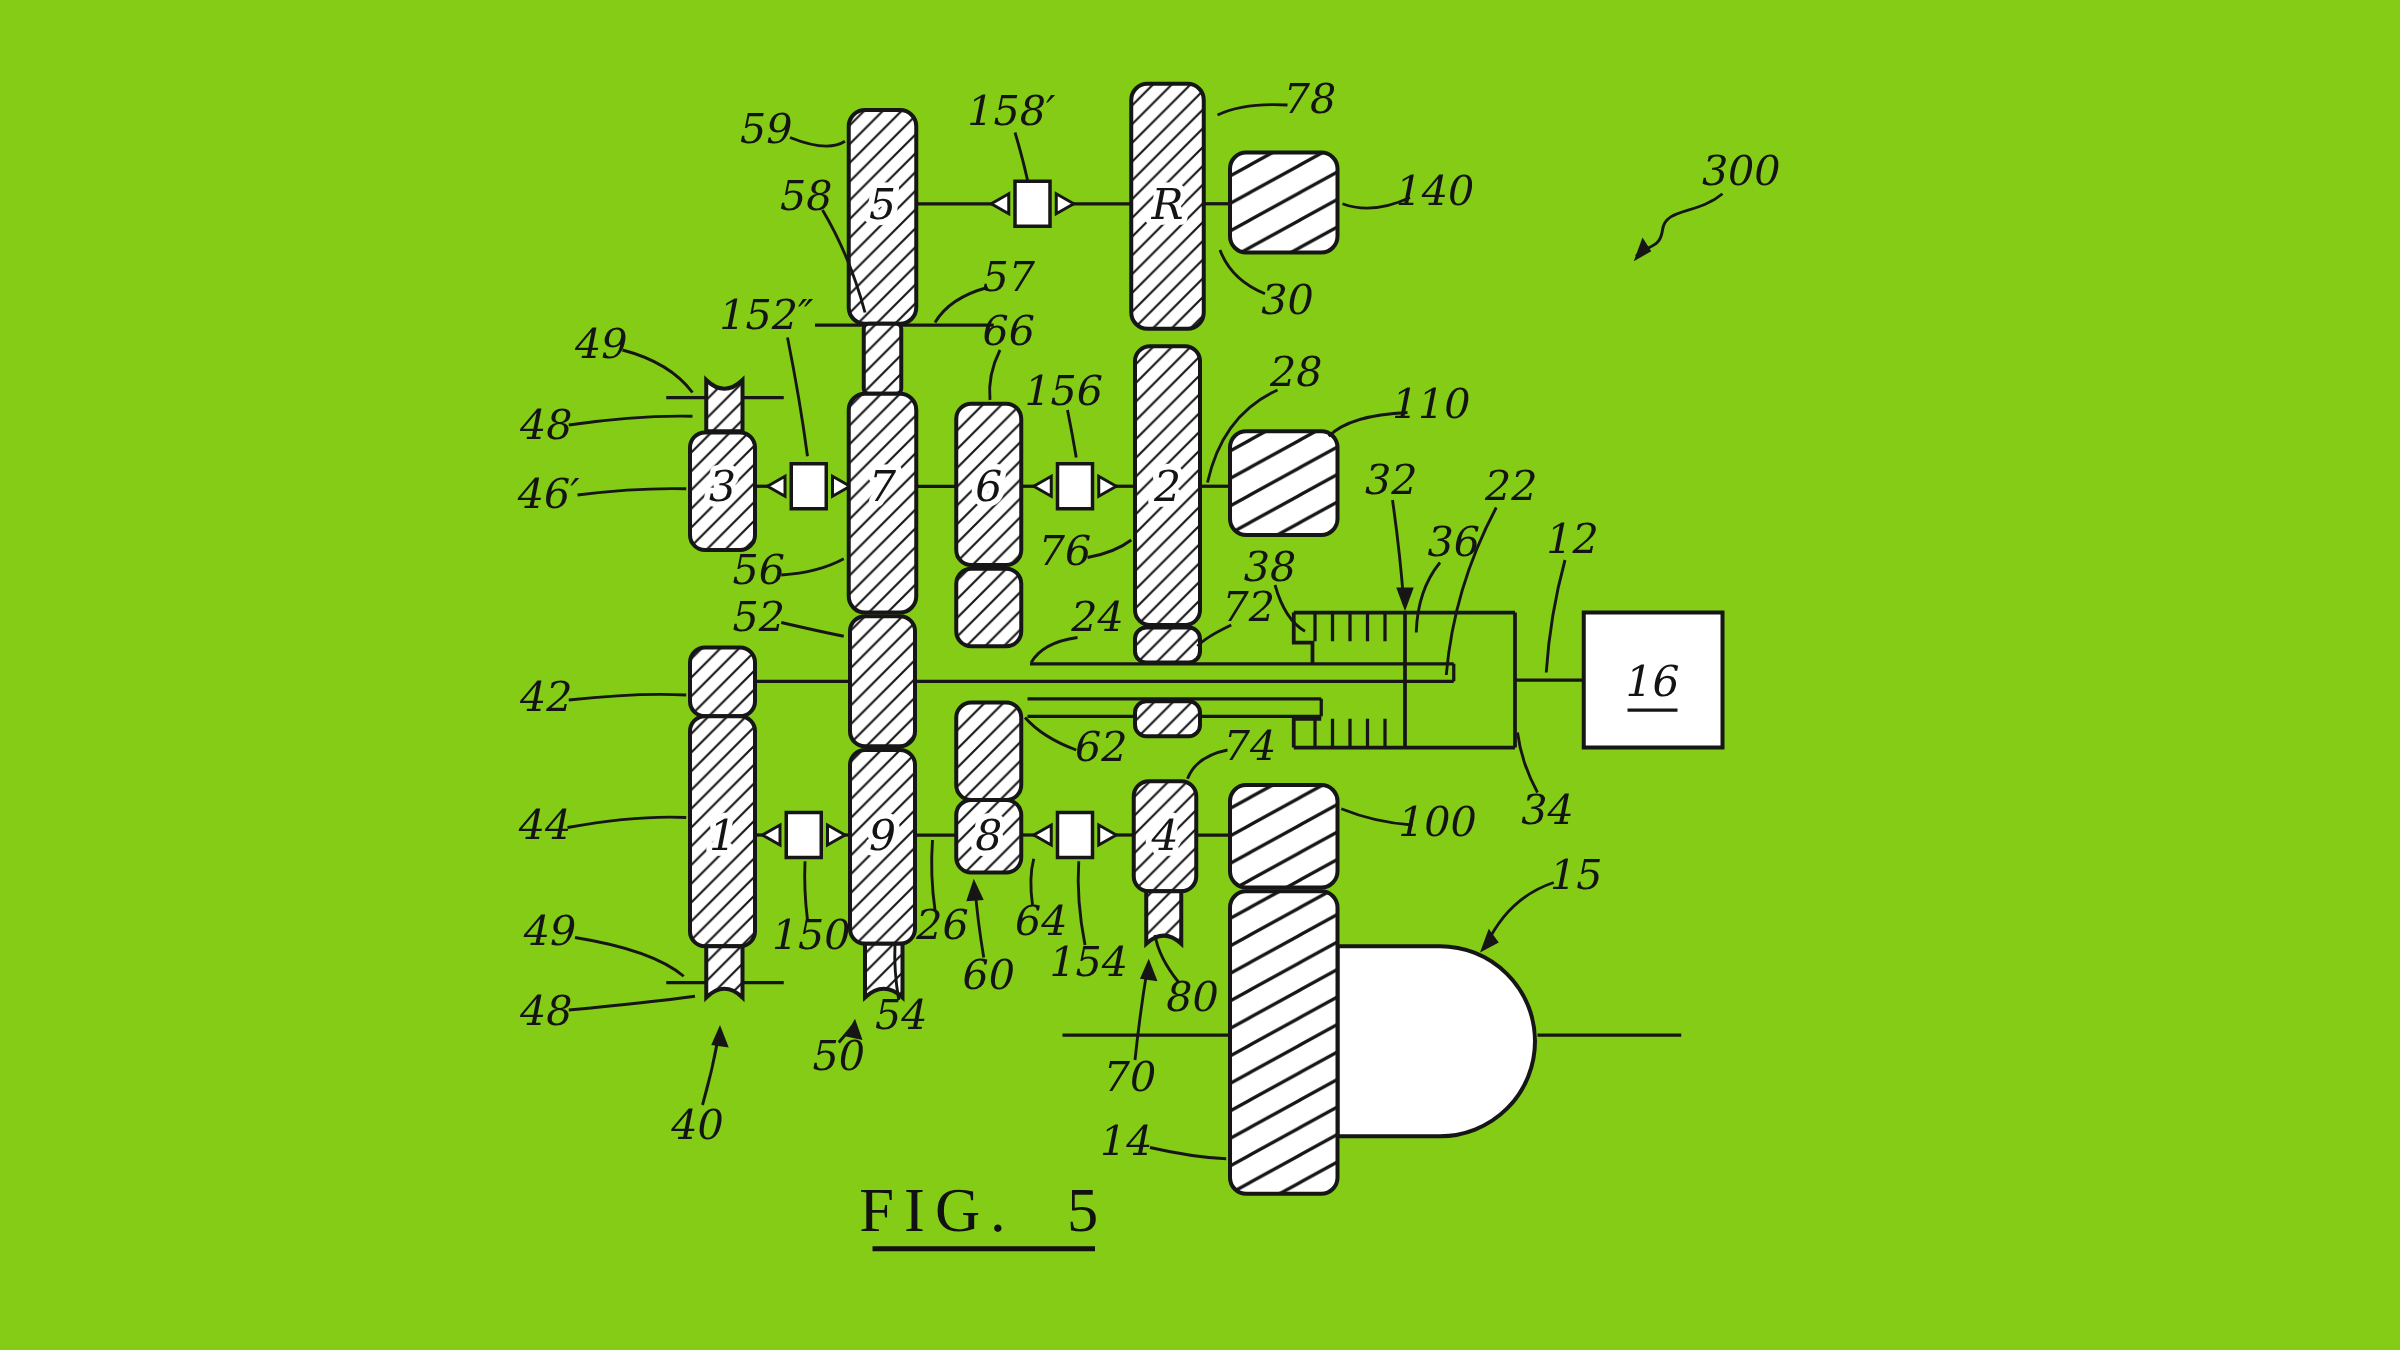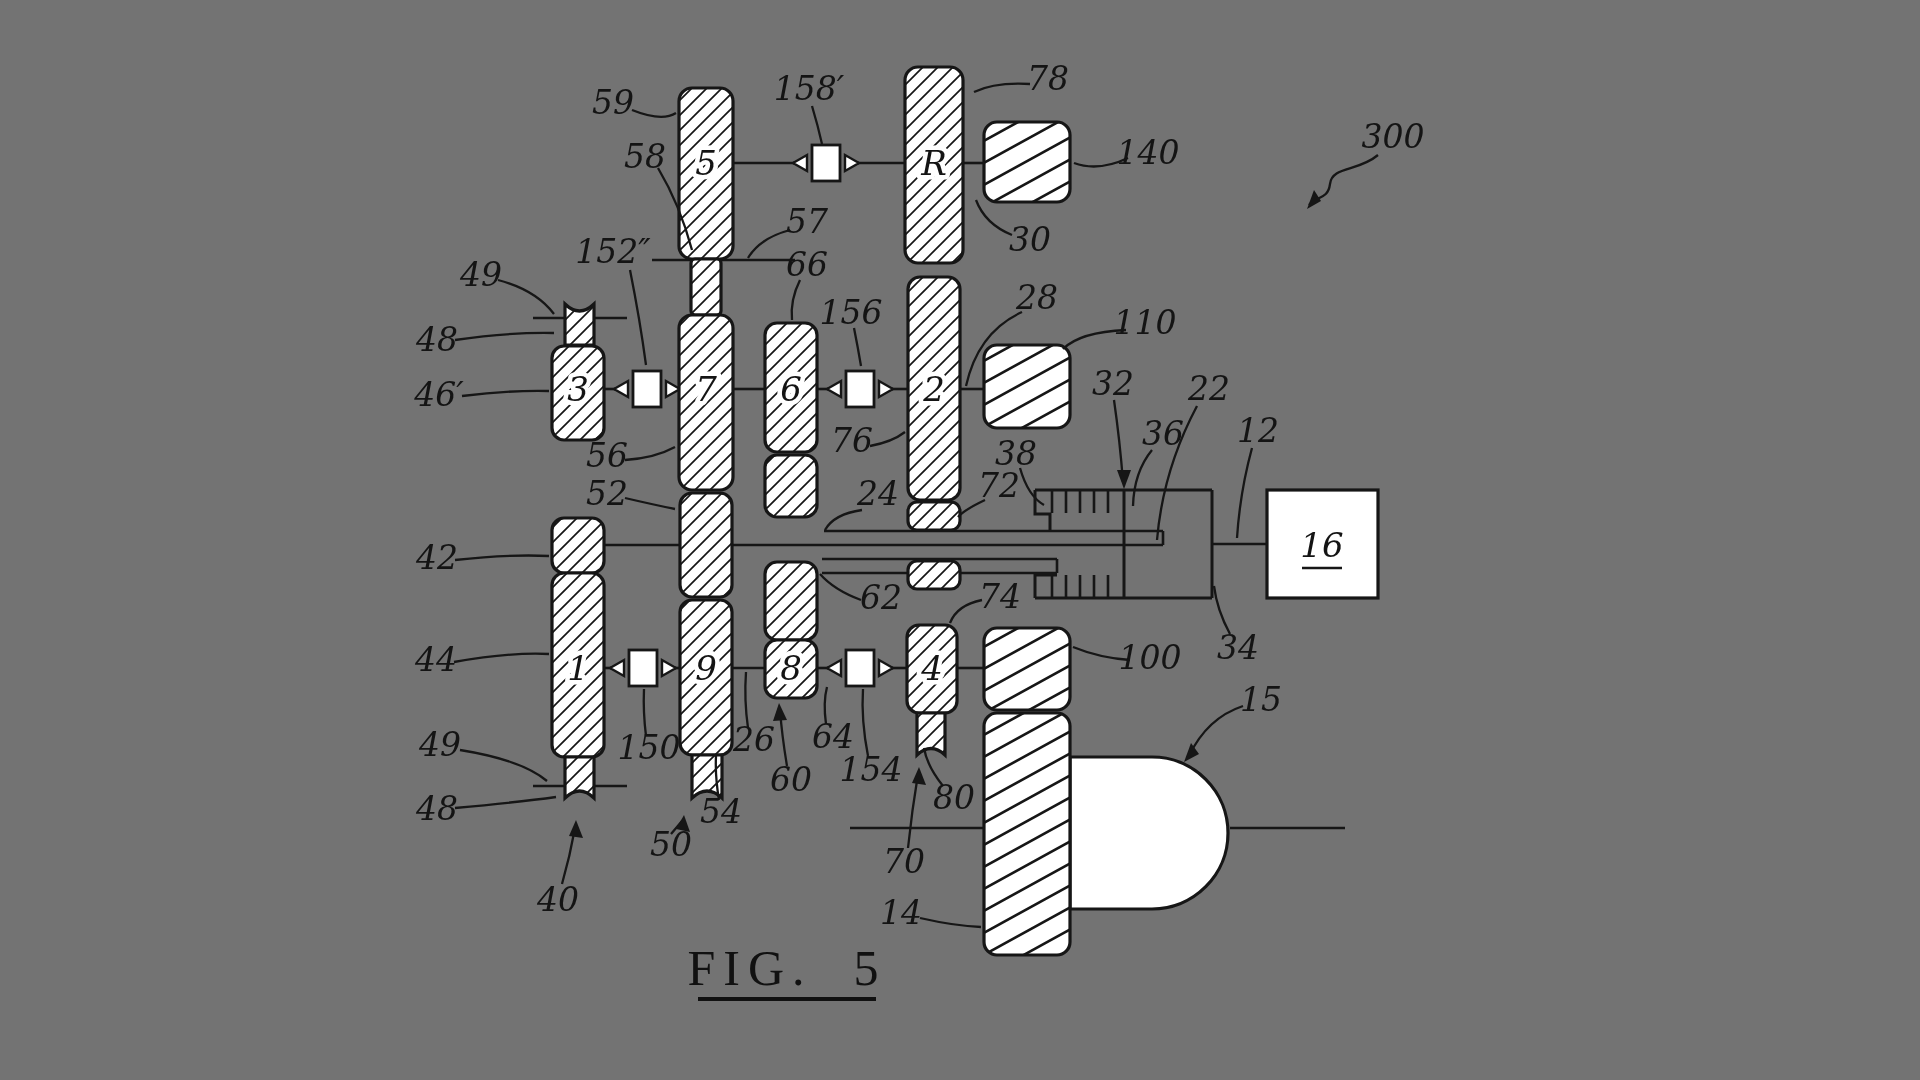--- a/index.html
+++ b/index.html
@@ -1,16 +1,16 @@
 <!DOCTYPE html>
 <html><head>
 <meta charset="utf-8">
 <style>
   html,body{margin:0;padding:0;background:#ffffff;}
-  .page{width:1920px;height:1080px;background:#737373;overflow:hidden;position:relative;}
+  .page{width:1920px;height:1080px;background:#84cc16;overflow:hidden;position:relative;}
   svg{display:block;}
   .s{stroke:#161616;stroke-width:2.6;fill:none;stroke-linecap:butt;}
   .cl{stroke:#161616;stroke-width:3;fill:none;}
   .gear{stroke:#161616;stroke-width:3.2;}
   .plain{fill:#ffffff;stroke:#161616;stroke-width:3.2;}
   .leader{stroke:#161616;stroke-width:2.3;fill:none;}
   .ah{fill:#161616;stroke:none;}
   .ref{font:italic 33px "DejaVu Serif",serif;fill:#141414;text-anchor:middle;}
   .gnum{font:italic 34px "DejaVu Serif",serif;fill:#141414;text-anchor:middle;
         paint-order:stroke;stroke:#ffffff;stroke-width:9;stroke-linejoin:round;}

